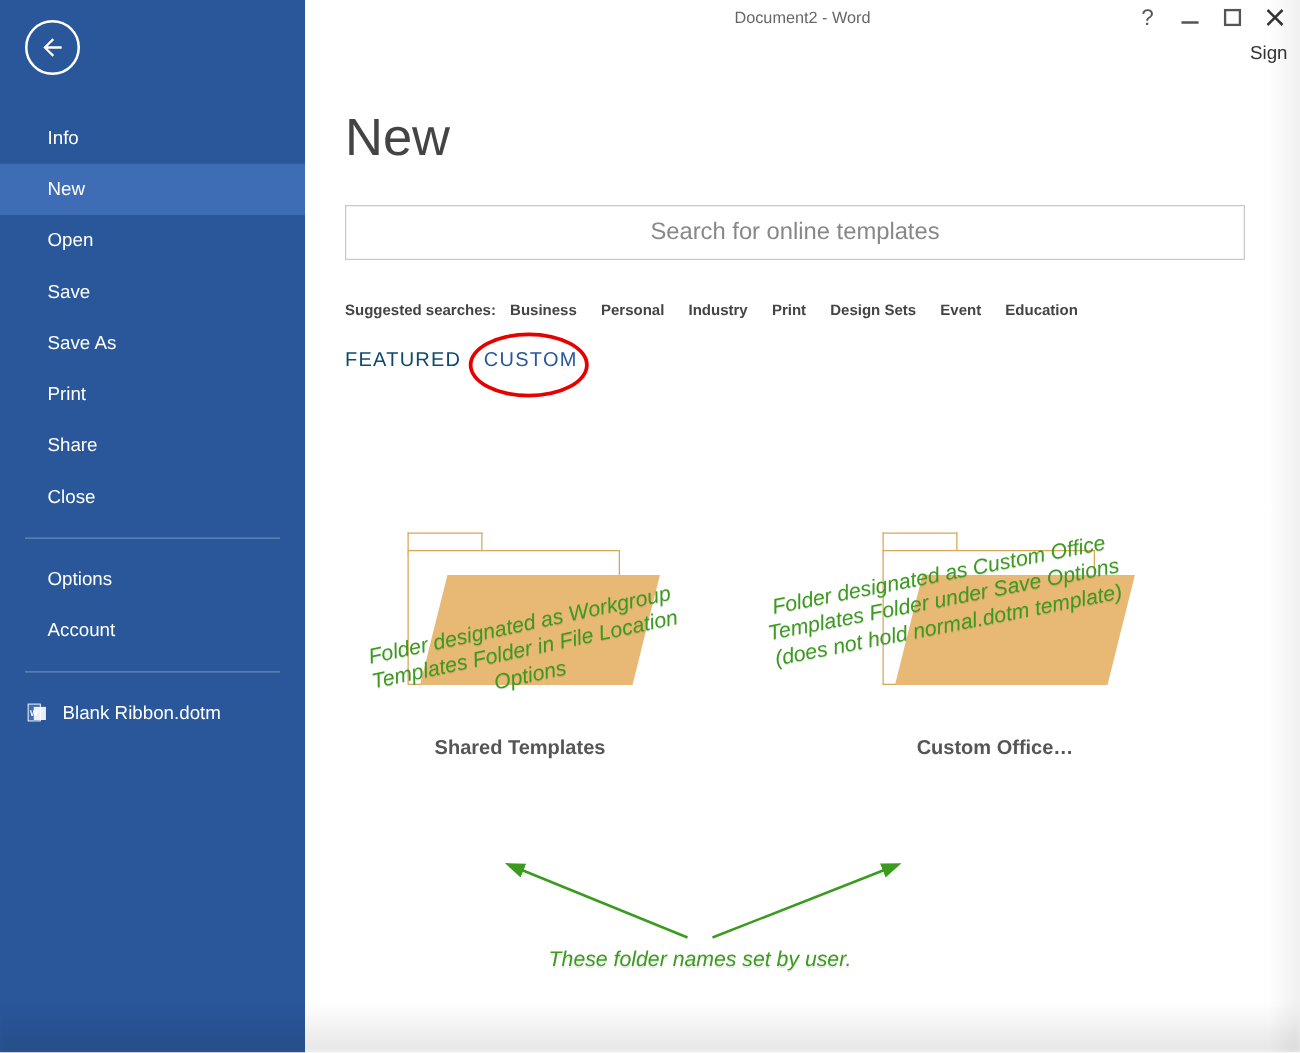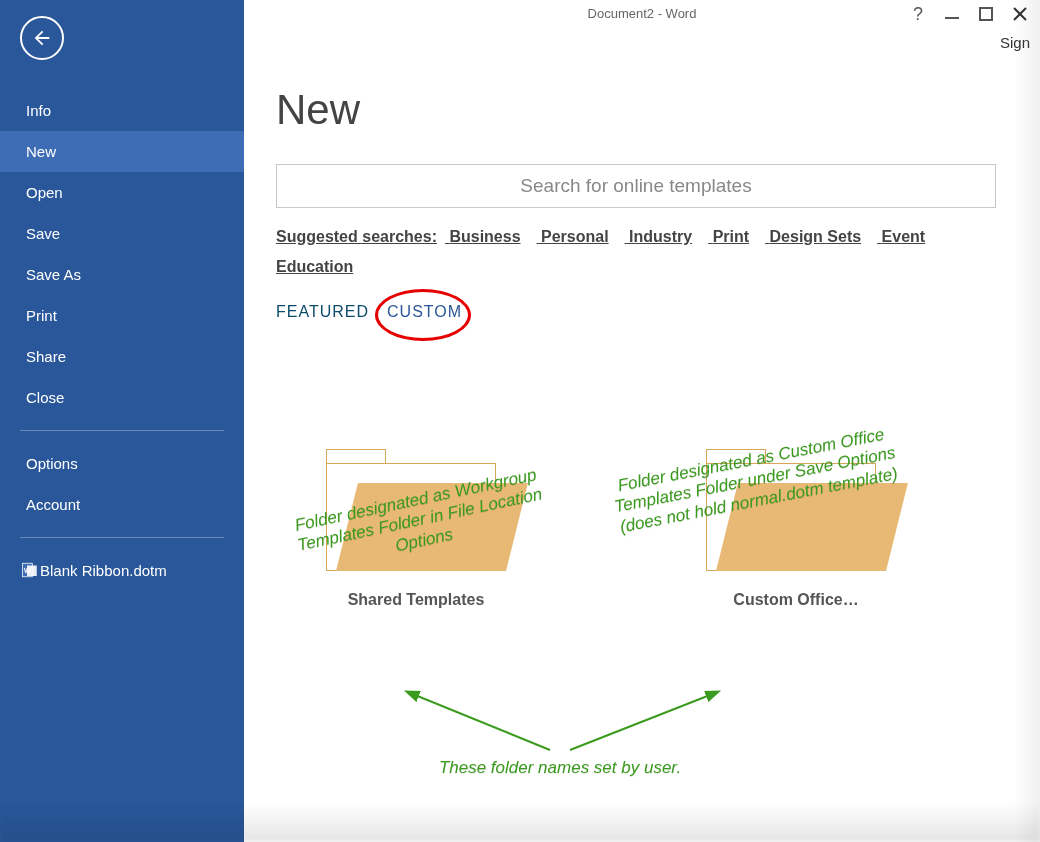--- a/index.html
+++ b/index.html
@@ -32,37 +32,37 @@
       display: flex;
       align-items: center;
       justify-content: center;
       cursor: pointer;
     }
     .back-button svg { fill: #fff; }
     .nav-items {
       margin-top: 30px;
     }
     .nav-item {
-      padding: 12px 26px;
+      padding: 12px 38px;
       cursor: pointer;
       font-size: 15px;
     }
     .nav-item.active {
       background: #3e6db5;
     }
     .nav-sep {
       height: 1px;
       background: rgba(255,255,255,0.3);
       margin: 12px 20px;
     }
     .recent-doc {
       display: flex;
       align-items: center;
       padding: 10px 20px;
-      gap: 0;
+      gap: 10px;
       cursor: pointer;
       font-size: 15px;
     }
     .doc-icon {
       width: 20px;
       height: 20px;
       display: inline-flex;
       align-items: center;
       justify-content: center;
     }
@@ -122,26 +122,25 @@
       height: 44px;
       border: 1px solid #c8c8c8;
       font-size: 19px;
       color: #888;
       padding: 0 14px;
       display: flex;
       align-items: center;
       font-family: inherit;
     }
     .suggested {
-      margin-top: 14px;
+      margin-top: 29px;
       max-width: 720px;
-      font-size: 16px;
+      font-size: 12px;
       color: #444;
       line-height: 1.9;
-      text-decoration: underline;
     }
     .suggested .label {
       font-weight: 600;
       margin-right: 8px;
     }
     .suggested a {
       color: #444;
       text-decoration: none;
       margin-right: 16px;
       cursor: pointer;
@@ -176,20 +175,21 @@
       gap: 180px;
       margin-top: 120px;
       margin-left: 40px;
     }
     .folder-item {
       display: flex;
       flex-direction: column;
       align-items: center;
       cursor: pointer;
       width: 200px;
+      gap: 22px;
     }
     .folder-icon {
       position: relative;
       width: 180px;
       height: 130px;
     }
     .folder-back {
       position: absolute;
       bottom: 0;
       left: 0;

